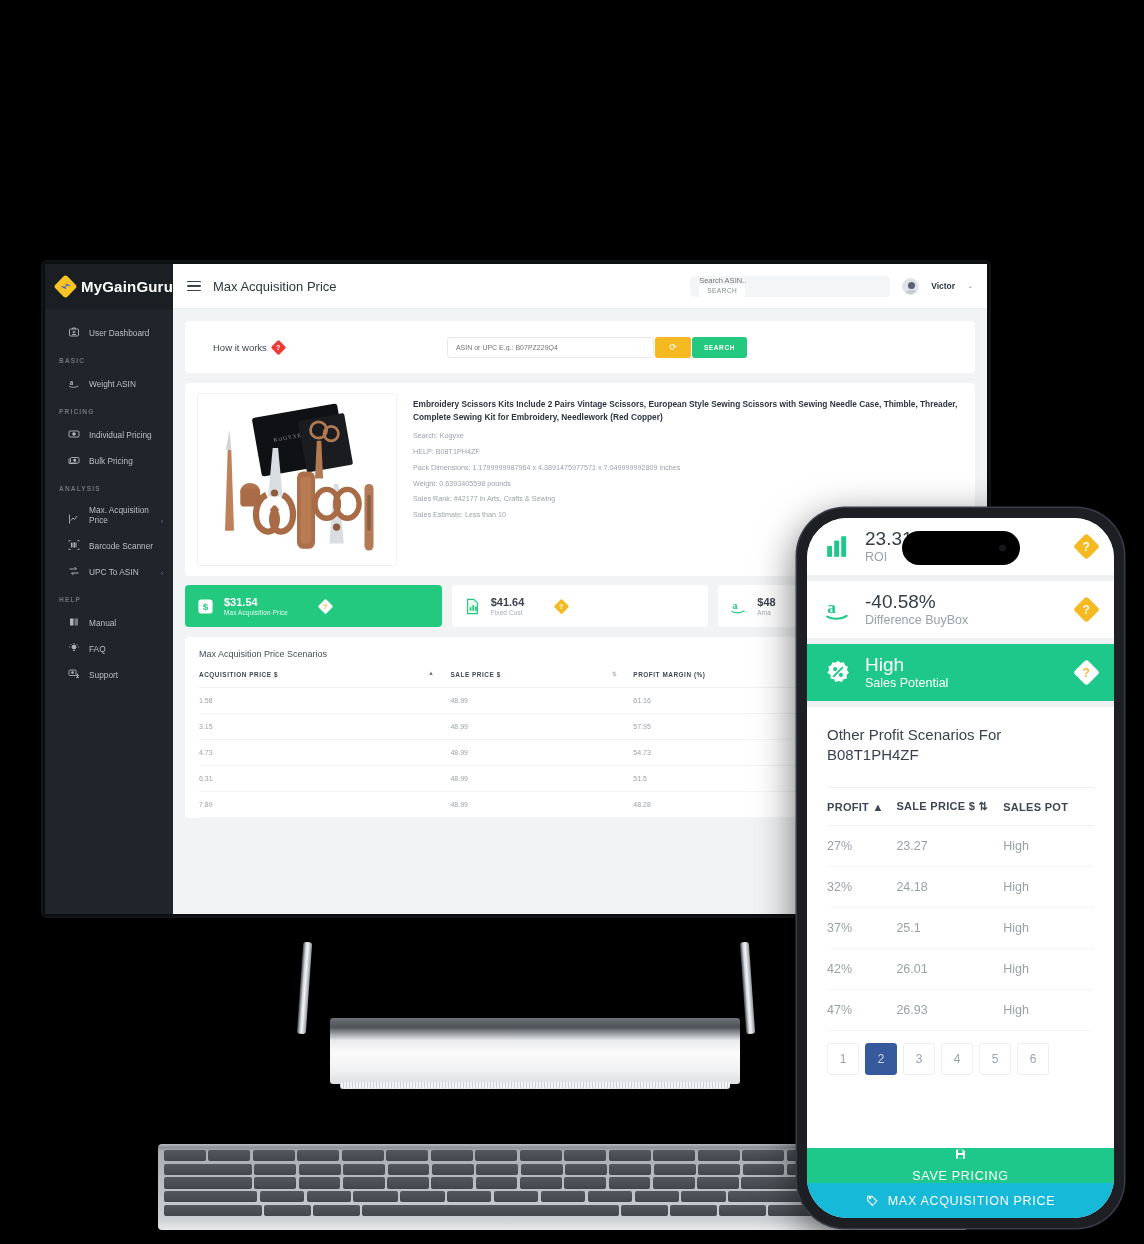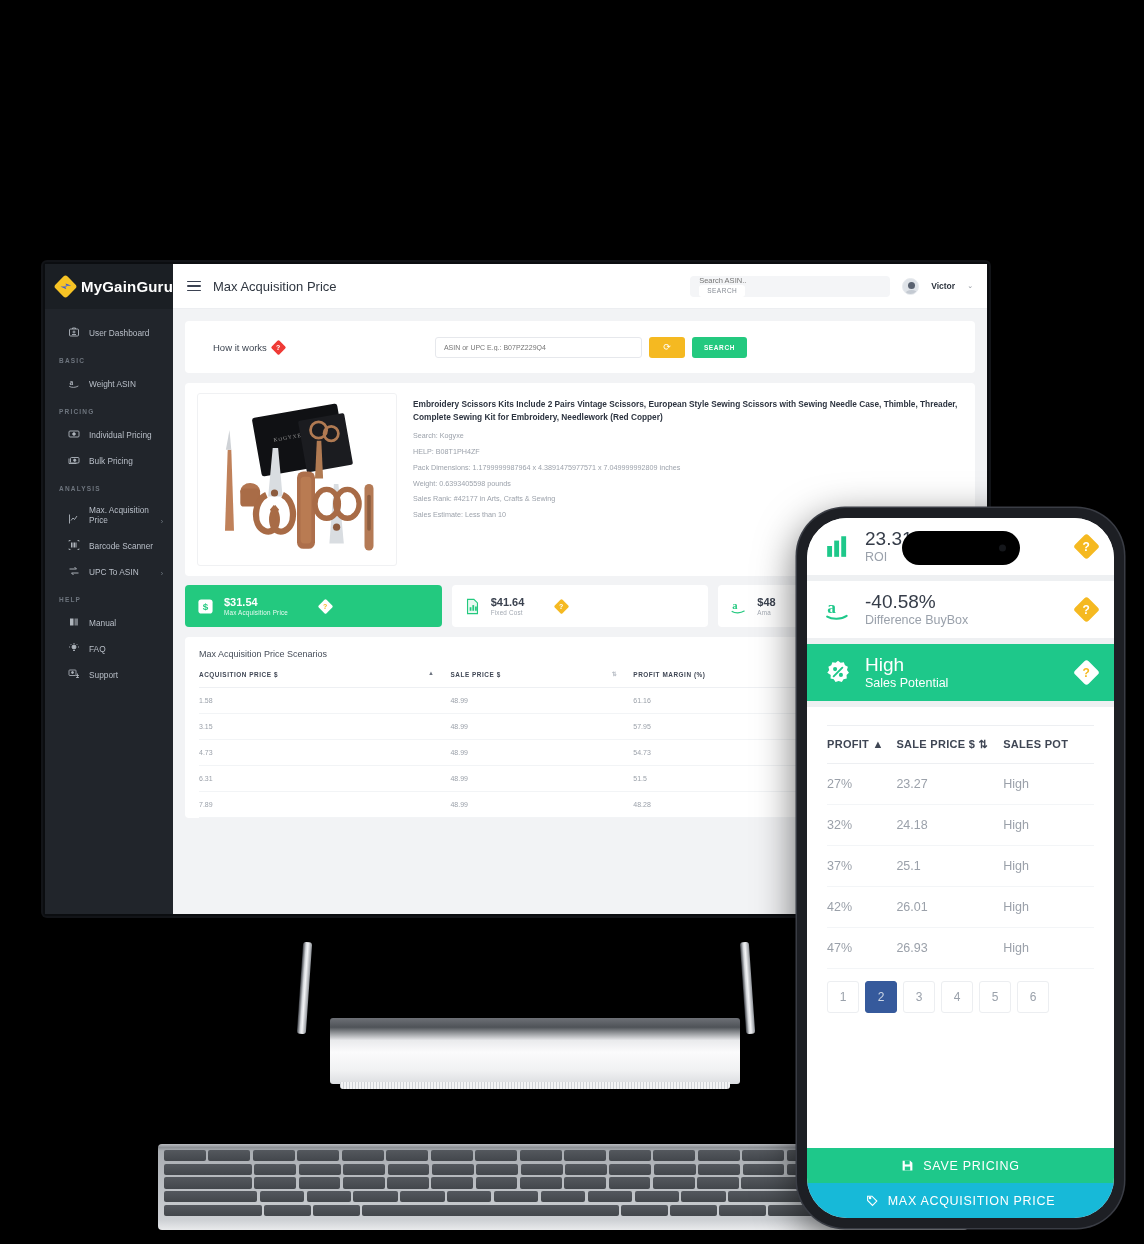--- a/index.html
+++ b/index.html
@@ -120,21 +120,21 @@
     width: 11px; height: 11px; transform: rotate(45deg);
     display: inline-flex; align-items: center; justify-content: center;
     border-radius: 1.5px; flex: 0 0 11px;
   }
   .diamond-q span { transform: rotate(-45deg); font-size: 7px; color: #fff; font-weight: bold; line-height: 1; }
   .dq-red { background: #ef3b36; }
   .dq-yellow { background: #f5b921; }
   .dq-white { background: #ffffff; }
   .dq-white span { color: #f5b921; }
 
-  #asin-search { margin-left: auto; display: flex; align-items: flex-end; gap: 7px; margin-right: 200px; }
+  #asin-search { margin-left: auto; display: flex; align-items: flex-end; gap: 1px; margin-right: 200px; }
   #asin-search .inp {
     width: 207px; height: 21px; border: 1px solid #e6e8ec; border-radius: 3px;
     background: #fff; font-size: 7px; color: #9aa0a8; padding: 0 8px;
     outline: none; font-family: "Liberation Sans", sans-serif;
   }
   .btn-amber {
     width: 36px; background: #f5b921; border: 0; border-radius: 3px;
     color: #fff; font-size: 9px; cursor: pointer; height: 21px;
   }
   .btn-green {
@@ -237,21 +237,21 @@
     display:flex;align-items:center;justify-content:center;font-size:12px;color:#9aa1ab;
     background:#fff; cursor:pointer;
   }
   .pg.active { background:#365a9c; border-color:#365a9c; color:#cdd7e6; }
   #p-actions { padding: 0; }
   .p-btn {
     display:flex;align-items:center;justify-content:center;gap:9px;
     height: 35px; font-size: 12.5px; letter-spacing:.7px; color:#fff; cursor:pointer;
     font-family:"Liberation Sans", sans-serif;
   }
-  .p-btn.save { background:#1ec88a; }
+  .p-btn.save { background:#1ec88a;flex-direction:column; }
   .p-btn.max { background:#17b9d8; }
 
   
   #stand-neck-l, #stand-neck-r {
     position:absolute; width:9px; height:92px; top:942px;
     background: linear-gradient(to right,#3c3f45 0%, #d6d9dd 35%, #f3f4f6 55%, #8d9197 100%);
     border-radius: 3px;
   }
   #stand-neck-l { left: 300px; transform: rotate(4deg); }
   #stand-neck-r { left: 743px; transform: rotate(-4deg); }
@@ -699,20 +699,21 @@
       <div>
         <div class="p-val">High</div>
         <div class="p-lbl">Sales Potential</div>
       </div>
       <span class="p-dia dq-white">
           <span>?</span>
         </span>
     </div>
 
     <div id="p-scen">
+      <div id="p-scen-title">Other Profit Scenarios For B08T1PH4ZF</div>
       <table id="p-table">
         <thead>
           <tr>
             <th style="width:26%">
               <span>PROFIT</span> <span>▲</span>
             </th>
             <th style="width:40%">
               <span>SALE PRICE $</span> <span>⇅</span>
             </th>
             <th>

